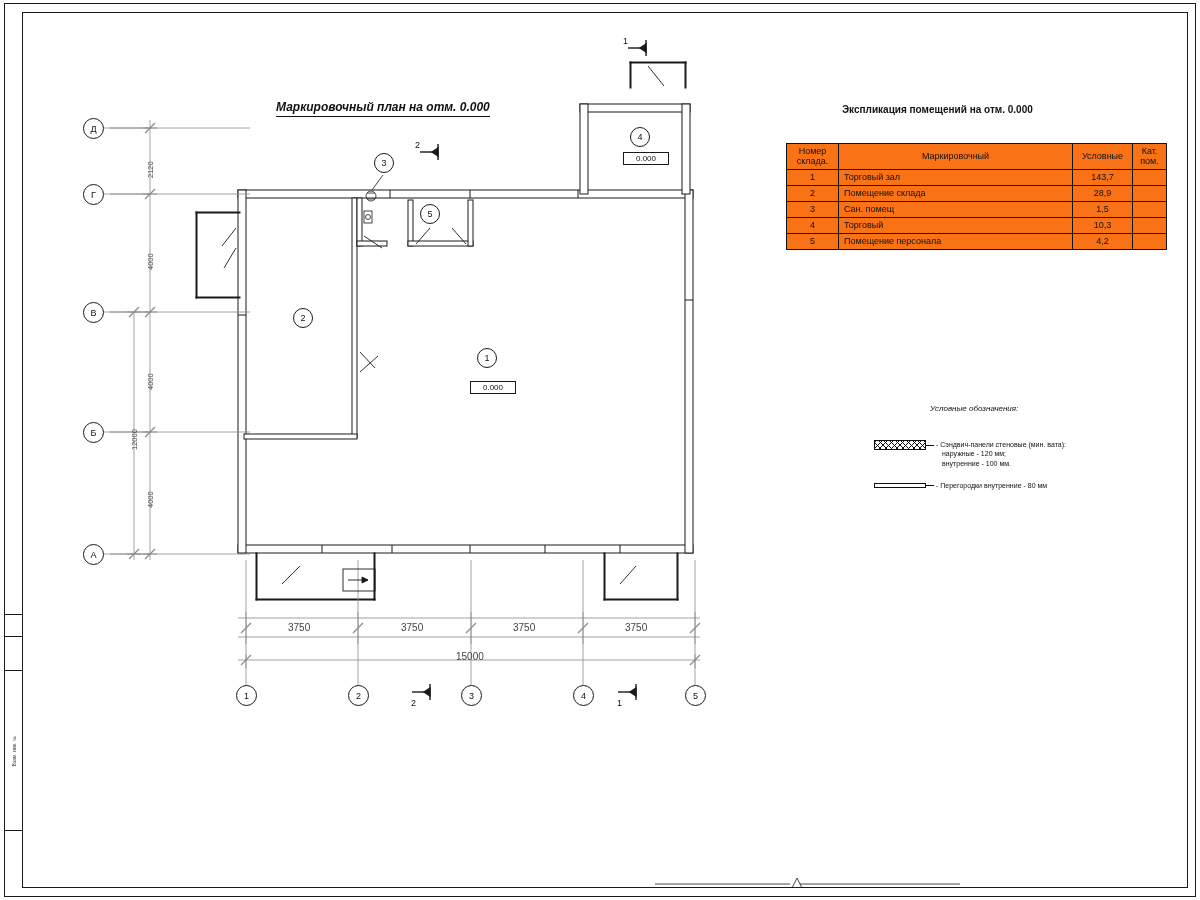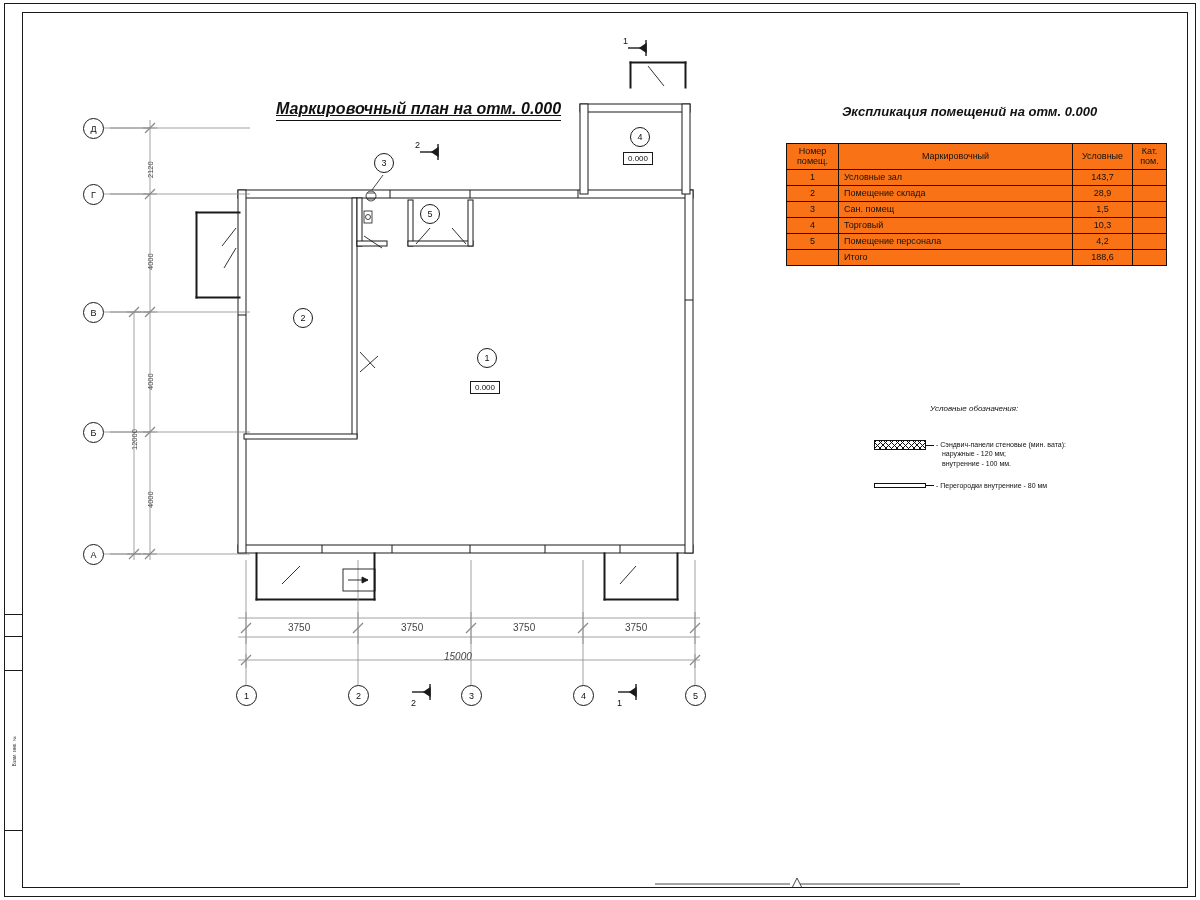--- a/index.html
+++ b/index.html
@@ -54,35 +54,33 @@
     font-size: 4.5px;
     color: #333;
     letter-spacing: .2px;
   }
 
   
   .plan-title {
     position: absolute;
     font-style: italic;
     font-weight: bold;
-    font-size: 16px;
+    font-size: 12px;
     color: #111;
     white-space: nowrap;
-    text-decoration: underline;
   }
   .plan-title .underline {
     display: block;
     border-bottom: 1px solid #111;
     padding-bottom: 2px;
   }
   .expl-title {
     position: absolute;
-    font-style: italic;
     font-weight: bold;
-    font-size: 13px;
+    font-size: 10px;
     color: #111;
     white-space: nowrap;
   }
 
   
   .expl-table {
     position: absolute;
     left: 786px; top: 143px;
     border-collapse: collapse;
     font-size: 9px;
@@ -164,21 +162,21 @@
     align-items: center;
     justify-content: center;
     box-sizing: border-box;
   }
   .elev-tag {
     position: absolute;
     border: 1px solid #1a1a1a;
     background: #fff;
     font-size: 8px;
     color: #111;
-    padding: 1px 4px;
+    padding: 1px 12px;
     box-sizing: border-box;
   }
   .dim-text {
     position: absolute;
     font-size: 10px;
     color: #444;
     white-space: nowrap;
   }
   .dim-vtext {
     position: absolute;
@@ -221,34 +219,34 @@
   </div>
   <div class="expl-title" style="left:842px; top:104px;">
     <span class="underline">Экспликация помещений на отм. 0.000</span>
   </div>
 
   <table class="expl-table">
     <thead>
       <tr>
         <th class="col-num">
           <div>Номер</div>
-          <div>помещ.</div>
+          <div>склада.</div>
         </th>
         <th class="col-name">Маркировочный</th>
         <th class="col-area">Условные</th>
         <th class="col-cat">
           <div>Кат.</div>
           <div>пом.</div>
         </th>
       </tr>
     </thead>
     <tbody>
       <tr>
         <td class="col-num">1</td>
-        <td class="col-name">Условные зал</td>
+        <td class="col-name">Торговый зал</td>
         <td class="col-area">143,7</td>
         <td class="col-cat"></td>
       </tr>
       <tr>
         <td class="col-num">2</td>
         <td class="col-name">Помещение склада</td>
         <td class="col-area">28,9</td>
         <td class="col-cat"></td>
       </tr>
       <tr>
@@ -262,26 +260,20 @@
         <td class="col-name">Торговый</td>
         <td class="col-area">10,3</td>
         <td class="col-cat"></td>
       </tr>
       <tr>
         <td class="col-num">5</td>
         <td class="col-name">Помещение персонала</td>
         <td class="col-area">4,2</td>
         <td class="col-cat"></td>
       </tr>
-      <tr>
-        <td class="col-num"></td>
-        <td class="col-name">Итого</td>
-        <td class="col-area">188,6</td>
-        <td class="col-cat"></td>
-      </tr>
     </tbody>
   </table>
 
   <div class="legend-title">Условные обозначения:</div>
   <div class="legend-swatch-hatch"></div>
   <div class="leg-lead" style="left:926px; top:445px; width:8px;"></div>
   <div class="legend-row" style="left:936px; top:440px;">
     <div>- Сэндвич-панели стеновые (мин. вата):</div>
     <div style="padding-left:6px;">наружные - 120 мм;</div>
     <div style="padding-left:6px;">внутренние - 100 мм.</div>
@@ -499,21 +491,21 @@
 
   <div class="sec-label" style="left:623px; top:36px;">1</div>
   <div class="sec-label" style="left:415px; top:140px;">2</div>
   <div class="sec-label" style="left:411px; top:698px;">2</div>
   <div class="sec-label" style="left:617px; top:698px;">1</div>
 
   <div class="dim-text" style="left:288px; top:622px;">3750</div>
   <div class="dim-text" style="left:401px; top:622px;">3750</div>
   <div class="dim-text" style="left:513px; top:622px;">3750</div>
   <div class="dim-text" style="left:625px; top:622px;">3750</div>
-  <div class="dim-text" style="left:444px; top:651px;font-style:italic;">15000</div>
+  <div class="dim-text" style="left:456px; top:651px;">15000</div>
 
   <div class="dim-vtext" style="left:146px; top:178px;">2120</div>
   <div class="dim-vtext" style="left:146px; top:270px;">4000</div>
   <div class="dim-vtext" style="left:146px; top:390px;">4000</div>
   <div class="dim-vtext" style="left:146px; top:508px;">4000</div>
   <div class="dim-vtext" style="left:130px; top:450px;">12000</div>
 
 </div>
 
 </body></html>

